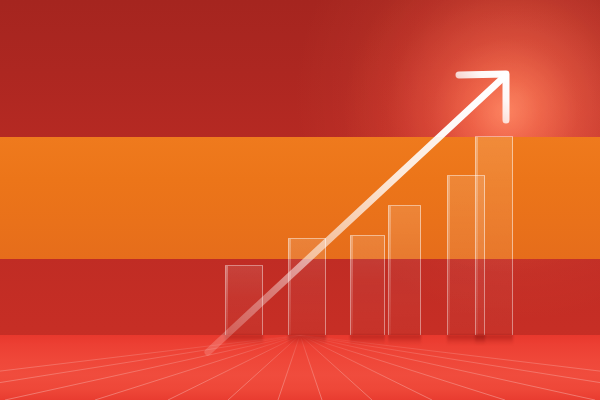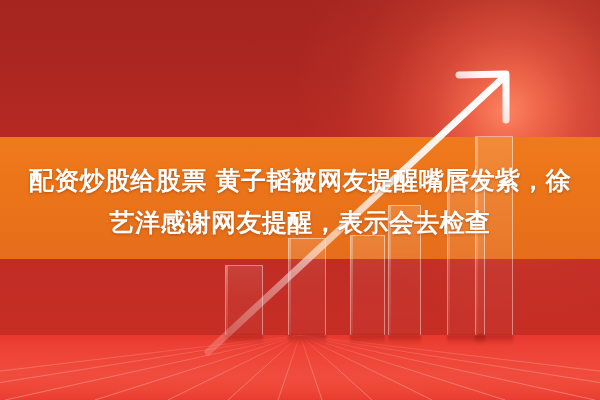--- a/index.html
+++ b/index.html
@@ -234,16 +234,14 @@
               <stop offset="100%" stop-color="#ffffff" stop-opacity="1"></stop>
             </linearGradient>
           </defs>
           <g stroke="url(#arrowFade2)" fill="none" stroke-width="7" stroke-linecap="round" stroke-linejoin="round">
             <path d="M 208 352 L 505 76"></path>
           </g>
         </svg>
       </div>
     </div>
 
-  <div id="headline">配资炒股给股票 黄子韬被网友提醒嘴唇发紫，徐
-艺洋感谢网友提醒，表示会去检查</div>
 
 </div>
 
 </body></html>

